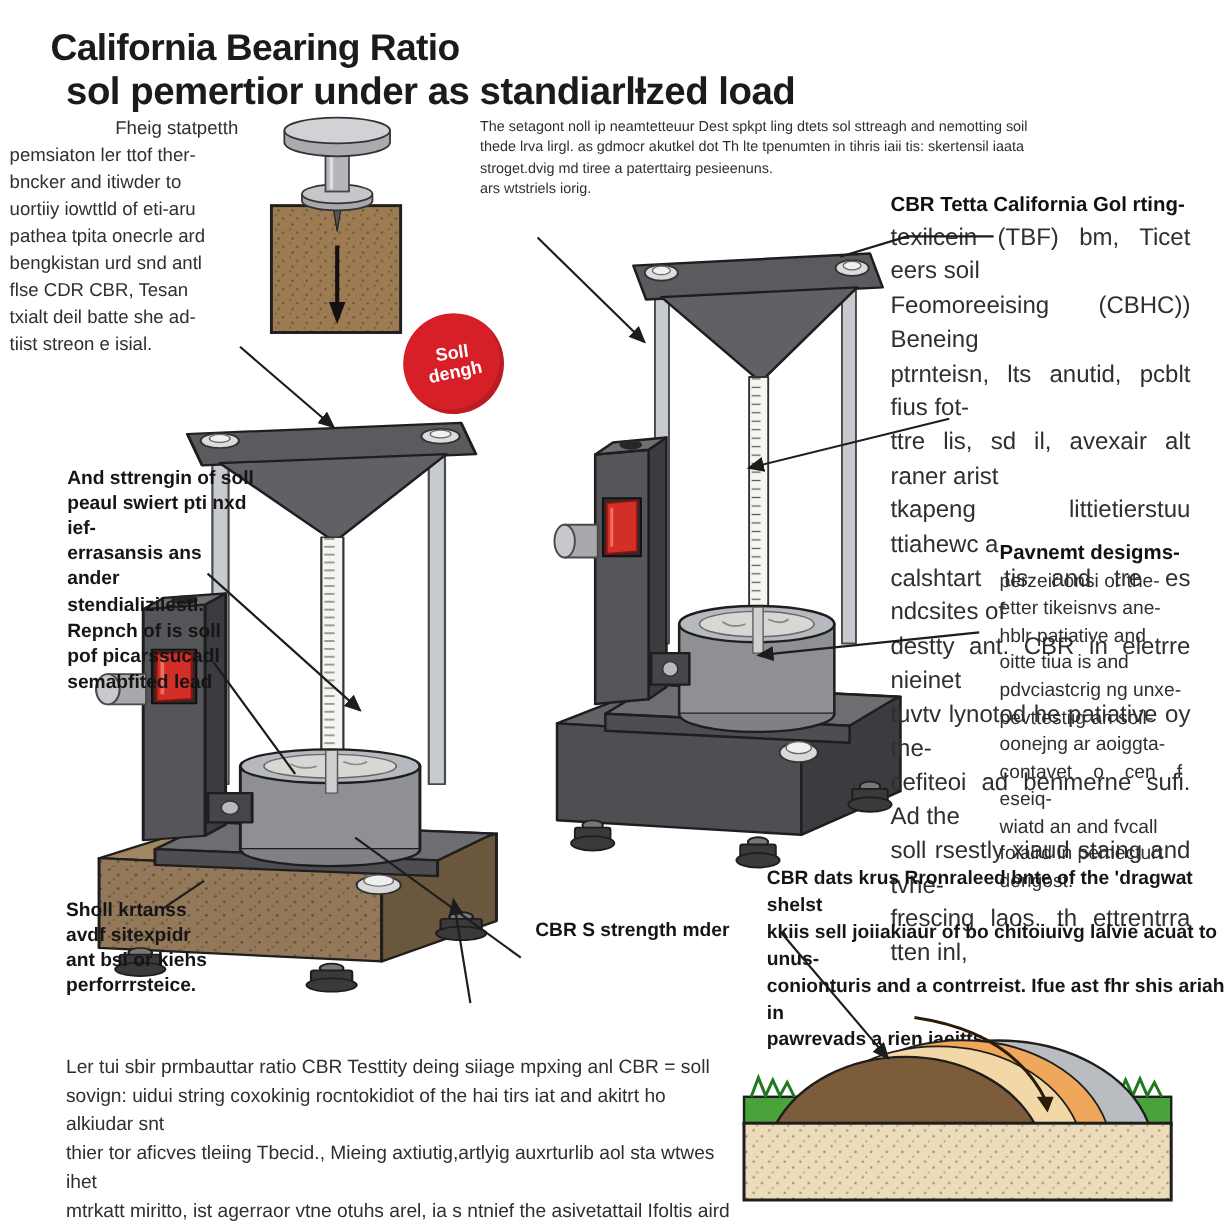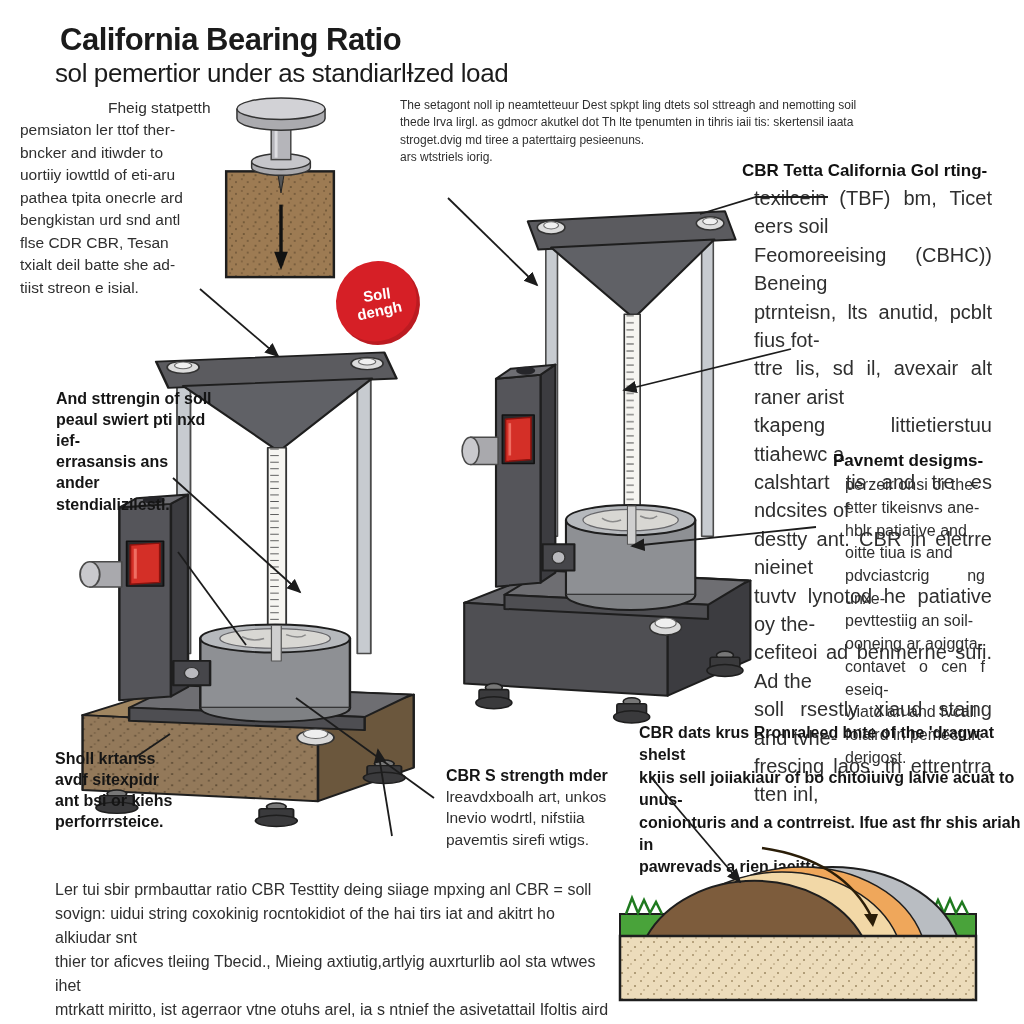--- a/index.html
+++ b/index.html
@@ -1,24 +1,24 @@
 <!DOCTYPE html>
 <html><head>
 <meta charset="utf-8">
 <style>
   html,body{margin:0;padding:0;background:#fff;}
   .page{position:relative;width:1024px;height:1024px;background:#ffffff;overflow:hidden;
         font-family:"Liberation Sans",sans-serif;color:#2e2e2e;}
   .abs{position:absolute;}
   .txt{white-space:pre-line;font-size:15.5px;line-height:1.45;color:#2f2f2f;}
   .title{font-size:31px;font-weight:800;color:#1b1b1b;letter-spacing:-0.5px;}
-  .subtitle{font-size:26px;font-weight:400;color:#1b1b1b;letter-spacing:-0.4px;}
+  .subtitle{font-size:32px;font-weight:700;color:#1b1b1b;letter-spacing:-0.4px;}
   .boldlabel{font-weight:700;color:#151515;font-size:16px;line-height:1.32;white-space:pre-line;}
   .colhead{font-weight:700;color:#111;font-size:17px;line-height:1.3;}
-  .justify{text-align:justify;margin-left:12px;}
+  .justify{text-align:justify;}
   .badge{border-radius:50%;display:flex;flex-direction:column;align-items:center;justify-content:center;
          color:#fff;font-weight:700;font-size:15px;line-height:1.1;transform:rotate(-8deg);
          box-shadow:inset -3px -4px 0 rgba(0,0,0,.12);}
   svg{display:block;}
 </style>
 </head>
 <body>
 
 <div class="page">
 
@@ -102,21 +102,21 @@
         <line x1="63" y1="236" x2="63" y2="268" stroke="#ef6e62" stroke-width="2.5"></line>
         <rect x="26" y="250" width="26" height="27" fill="#a9a9ad" stroke="#4a4a4a" stroke-width="1.5"></rect>
         <ellipse cx="26" cy="263.5" rx="8" ry="13.5" fill="#c9c9cd" stroke="#4a4a4a" stroke-width="1.5"></ellipse>
 
         <rect x="94" y="356" width="30" height="26" fill="#46464a" stroke="#1e1e1e" stroke-width="2"></rect>
         <circle cx="109" cy="369" r="6" fill="#b9b9bd" stroke="#333" stroke-width="1.2"></circle>
       </g>
     </defs>
   </svg>
 
-  <div class="abs title" style="left:60px;top:22px;">California Bearing Ratio</div>
+  <div class="abs title" style="left:42px;top:22px;">California Bearing Ratio</div>
   <div class="abs subtitle" style="left:55px;top:58px;">sol pemertior under as standiarlƗzed load</div>
 
   <div class="abs txt justify" style="left:8px;top:97px;width:202px;text-indent:88px;">Fheig statpetth
 pemsiaton ler ttof ther-
 bncker and itiwder to
 uortiiy iowttld of eti-aru
 pathea tpita onecrle ard
 bengkistan urd snd antl
 flse CDR  CBR, Tesan
 txialt deil batte she ad-
@@ -179,30 +179,30 @@
 contavet o cen f eseiq-
 wiatd an and fvcall
 foiaird in pemecturt
 derigost.</div>
   </div>
 
   <div class="abs boldlabel" style="left:56px;top:388px;width:160px;">And sttrengin of soll
 peaul swiert pti nxd ief-
 errasansis ans ander
 stendializilestl.</div>
+  <div class="abs boldlabel" style="left:56px;top:516px;width:150px;">Repnch of is soll
+pof picarssucadl
+semabfited lead</div>
   <div class="abs boldlabel" style="left:55px;top:748px;width:150px;">Sholl krtanss
 avdf sitexpidr
 ant bsi or kiehs
 perforrrsteice.</div>
 
   <div class="abs" style="left:446px;top:765px;width:185px;">
     <div class="boldlabel" style="font-size:16px;">CBR S strength mder</div>
-    <div class="txt" style="font-size:15.5px;line-height:1.38;">lreavdxboalh art, unkos
-lnevio wodrtl, nifstiia
-pavemtis sirefi wtigs.</div>
   </div>
 
   <div class="abs boldlabel" style="left:612px;top:722px;width:392px;font-size:16px;line-height:1.4;margin-left:27px;">CBR dats krus Rronraleed bnte of the 'dragwat shelst
 kkiis sell joiiakiaur of bo chitoiuivg lalvie acuat to unus-
 conionturis and a contrreist. Ifue ast fhr shis ariah in
 pawrevads a rien iaeitts.</div>
 
   <svg class="abs" style="left:612px;top:822px;" width="372" height="185" viewBox="0 0 372 185">
     <rect x="8" y="92" width="356" height="24" fill="#49a33a" stroke="#1e1e1e" stroke-width="2"></rect>
     <polyline points="14,92 20,76 26,91 32,78 38,91 44,80 50,92" fill="none" stroke="#1f7a1f" stroke-width="2.5"></polyline>

